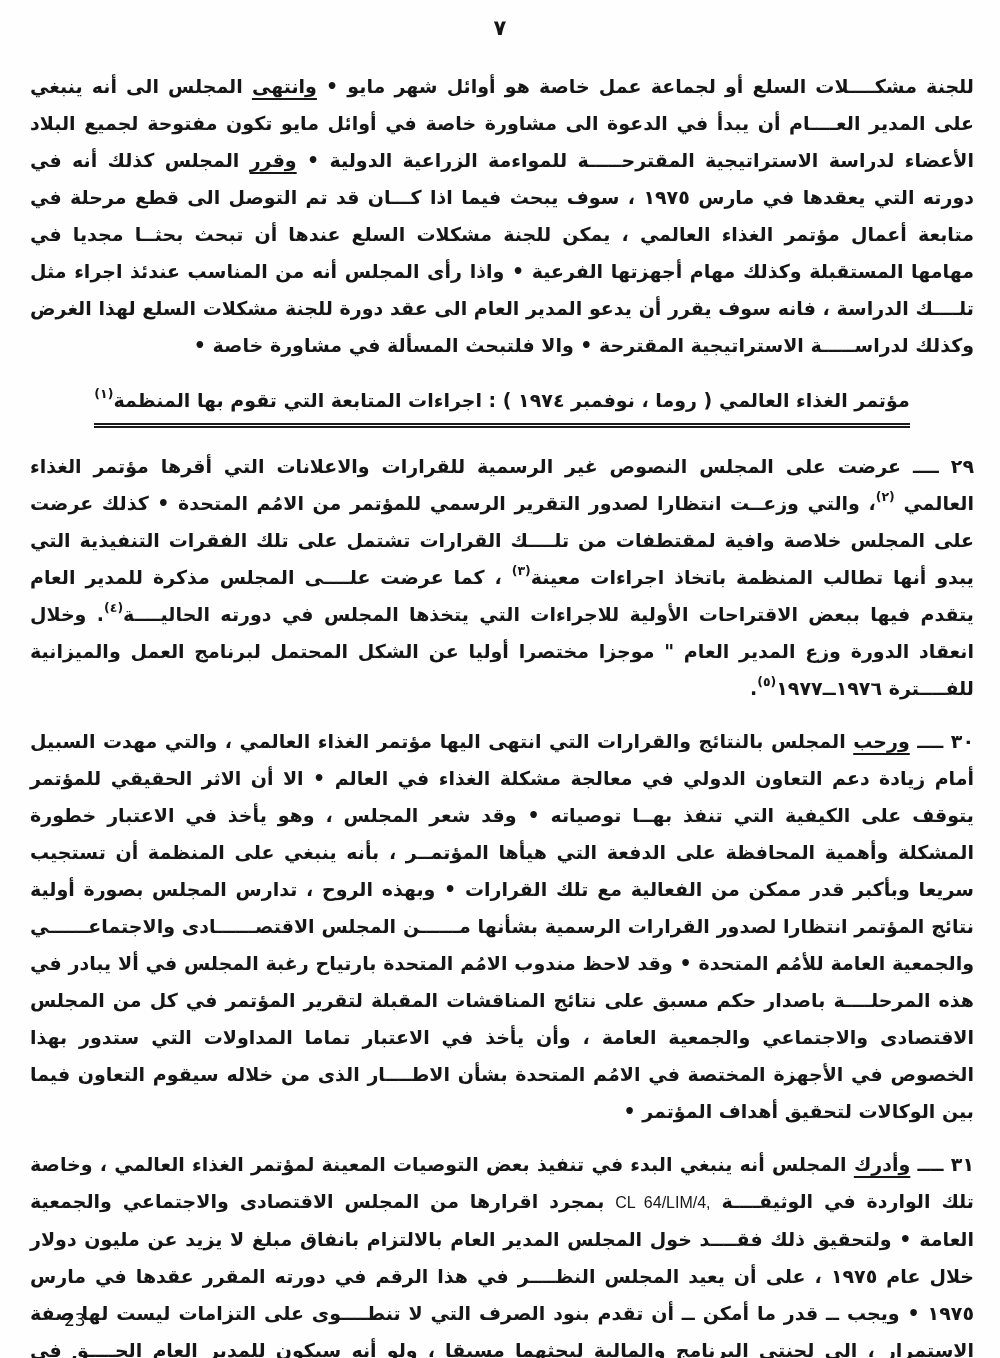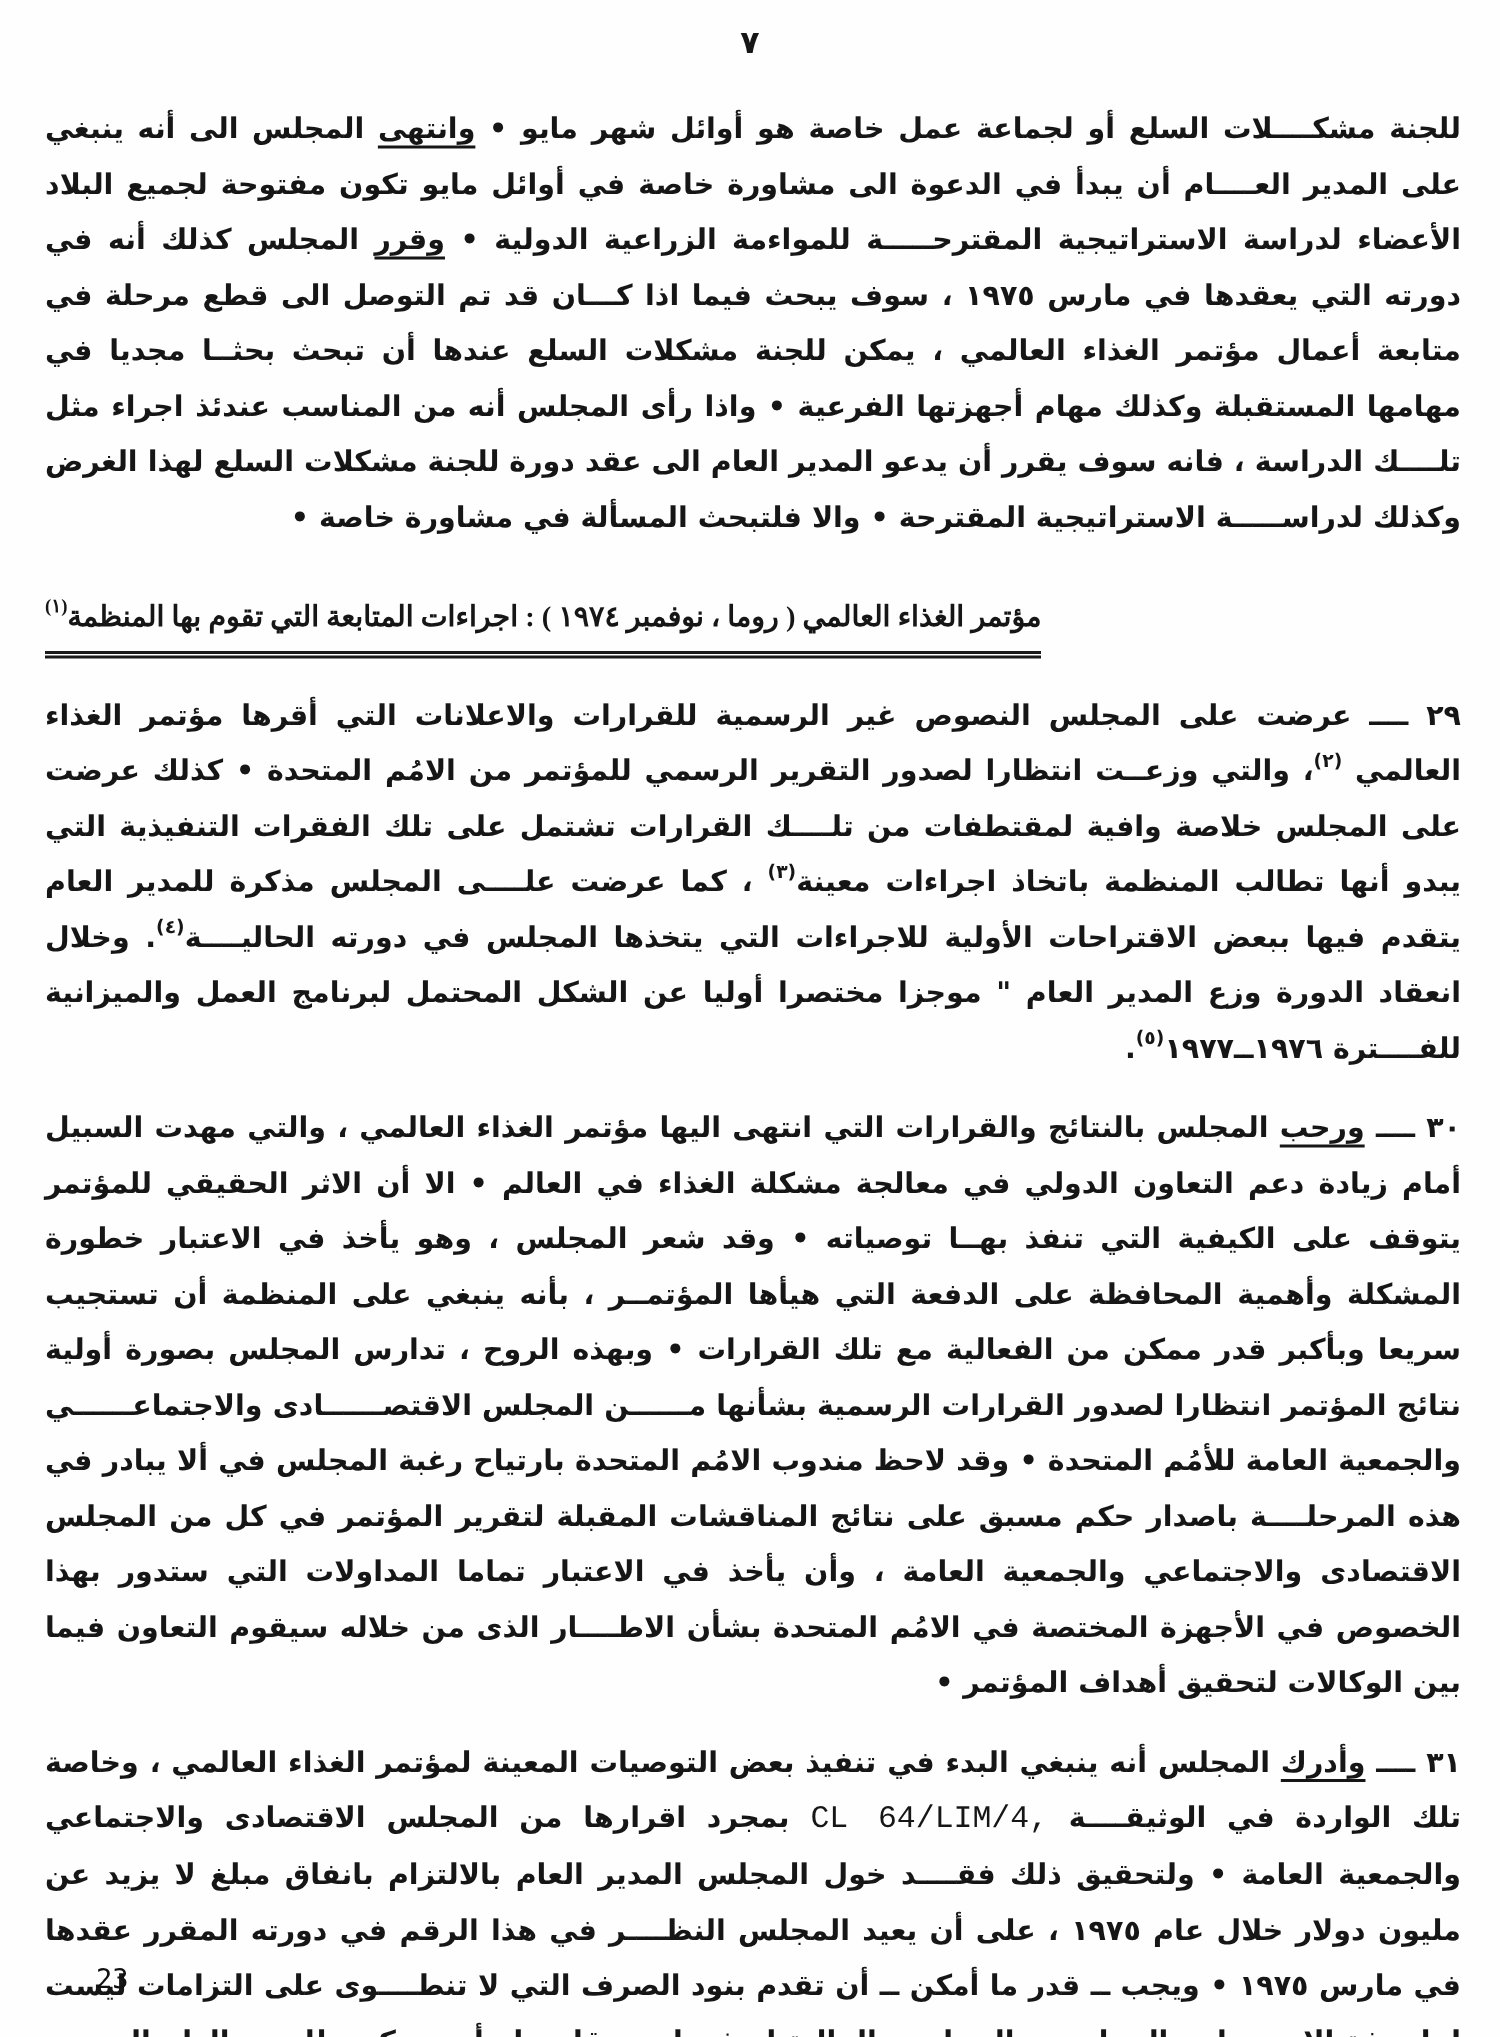--- a/index.html
+++ b/index.html
@@ -10,31 +10,31 @@
   }
   .pagenum-top{
     text-align:center;padding-top:16px;font-size:21px;font-weight:bold;
   }
   .content{
     direction:rtl;margin:28px 26px 0 30px;
     font-size:19px;font-weight:bold;line-height:37px;
     text-align:justify;text-justify:inter-word;
   }
   .para{margin:0 0 16px 0;}
-  .intro{margin-bottom:29px;}
-  .heading-wrap{margin:4px 0 20px 0;text-align:left;font-family:Liberation Serif, serif;}
+  .intro{margin-bottom:18px;}
+  .heading-wrap{margin:4px 0 20px 0;text-align:center;}
   .heading-inner{
     display:inline-block;border-bottom:5px double #1a1a1a;padding-bottom:4px;
   }
   .content sup{font-size:12.5px;line-height:0;vertical-align:9px;}
   .content u{text-underline-offset:5px;text-decoration-thickness:1.5px;}
   .latin{
     direction:ltr;unicode-bidi:embed;
-    font-family:Liberation Mono, monospace;
-    font-size:21px;font-weight:normal;letter-spacing:0;
+    font-family:Liberation Sans, sans-serif;
+    font-size:16px;font-weight:normal;letter-spacing:0;
   }
   .pagenum-bottom{
     position:absolute;left:64px;bottom:28px;
     font-family:"DejaVu Sans Mono",monospace;font-size:18px;color:#111;
   }
 </style>
 </head>
 <body>
 
 <div class="page">

